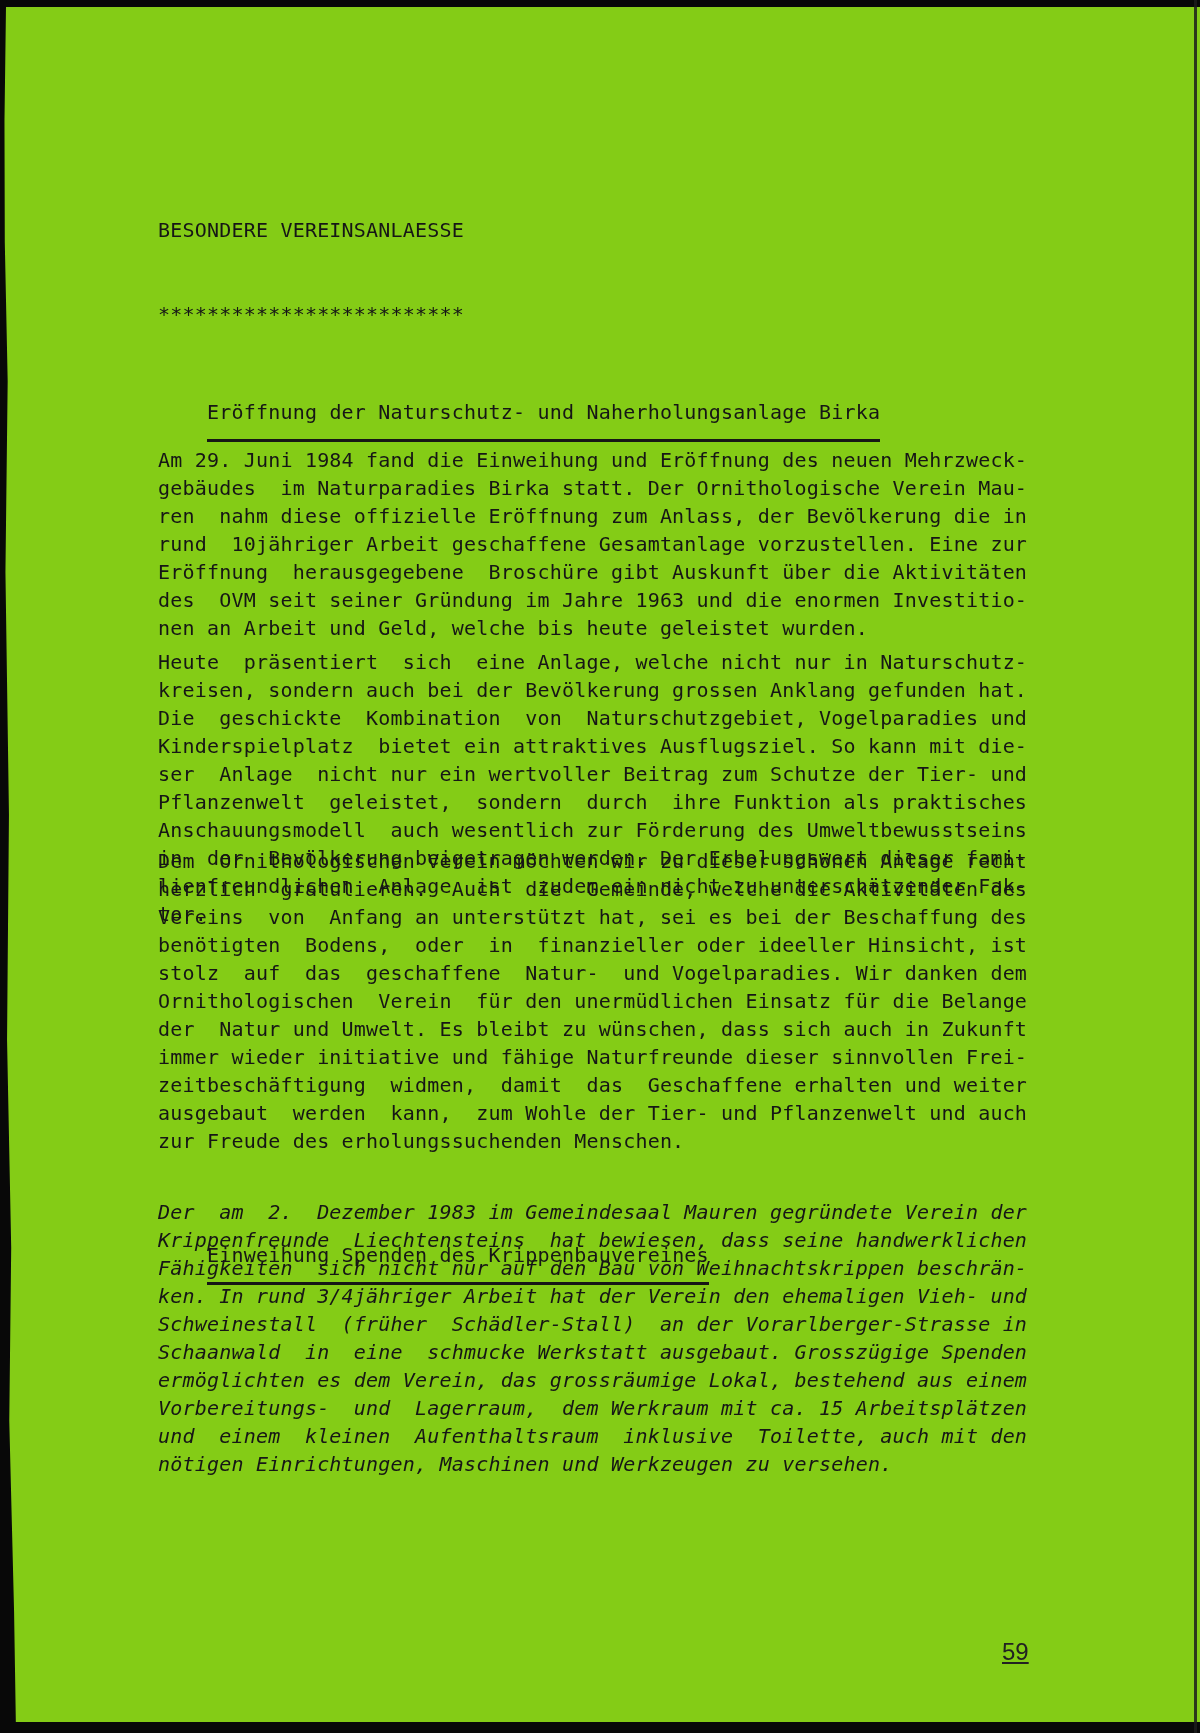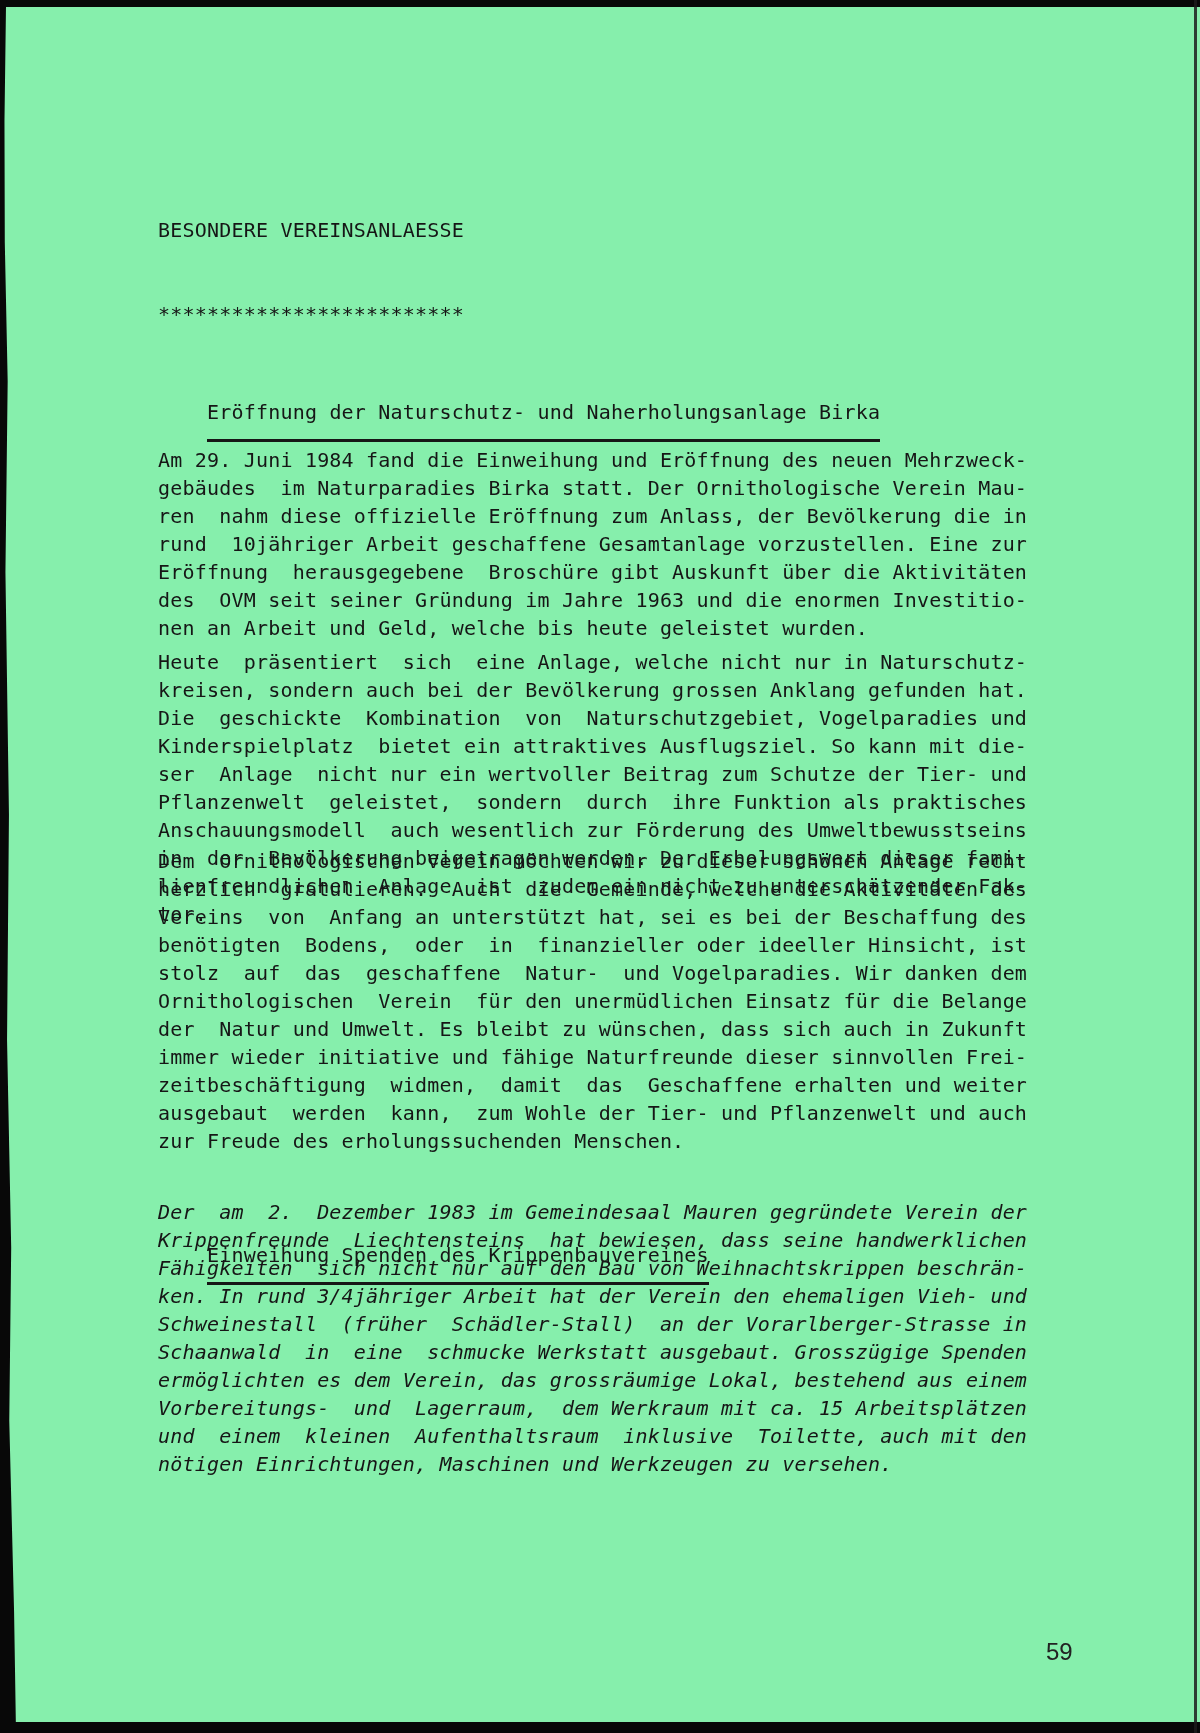--- a/index.html
+++ b/index.html
@@ -5,21 +5,21 @@
   html, body {
     margin: 0;
     padding: 0;
     background: #e8e8e6;
   }
   .page {
     position: relative;
     width: 1200px;
     height: 1733px;
     margin: 0 auto;
-    background: #86efac;
+    background: #84cc16;
     overflow: hidden;
     font-family: "DejaVu Sans Mono", monospace;
     color: #161616;
   }
   
   .bar-top {
     position: absolute;
     left: 0; top: 0;
     width: 100%; height: 7px;
     background: #080808;
@@ -65,25 +65,26 @@
     padding-bottom: 13px;
   }
   .h1-pos { top: 370px; }
   .h2-pos { top: 1213px; }
   .para-a { top: 446px; }
   .para-b { top: 648px; }
   .para-c { top: 847px; }
   .para-d { top: 1198px; font-style: italic; }
   .page-number {
     position: absolute;
-    left: 1046px;
+    left: 1002px;
     top: 1638px;
     font-family: "Liberation Sans", sans-serif;
     font-size: 24px;
     color: #222222;
+    text-decoration: underline;
   }
 </style>
 </head>
 <body>
 
 <div class="page">
 
   <div class="bar-top"></div>
   <div class="bar-left"></div>
   <div class="bar-bottom"></div>

